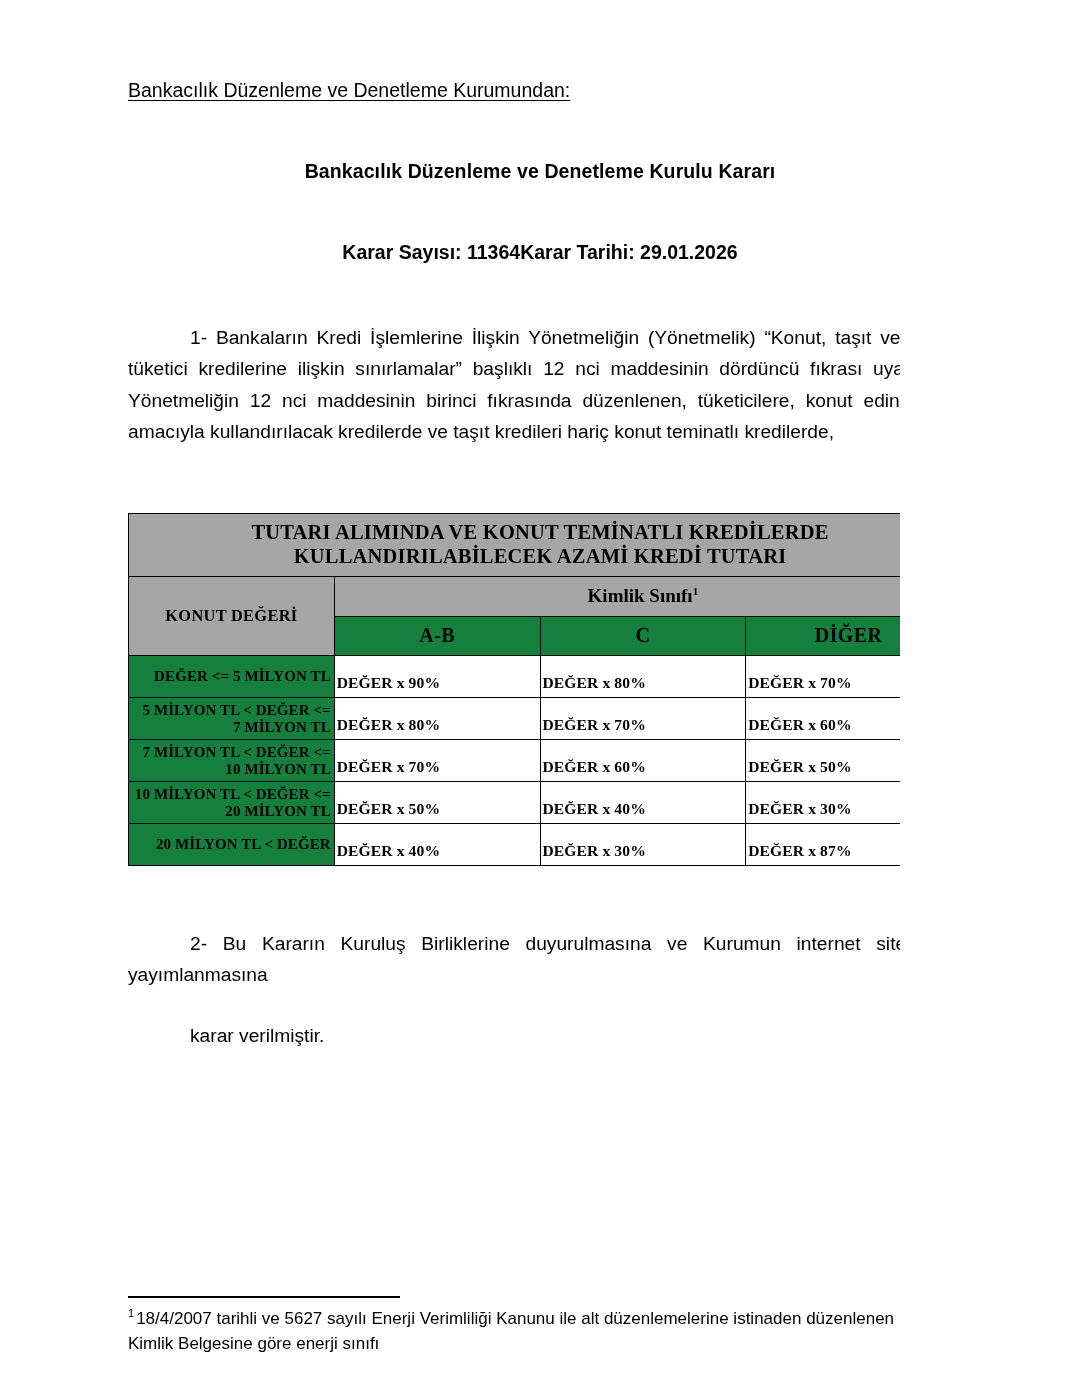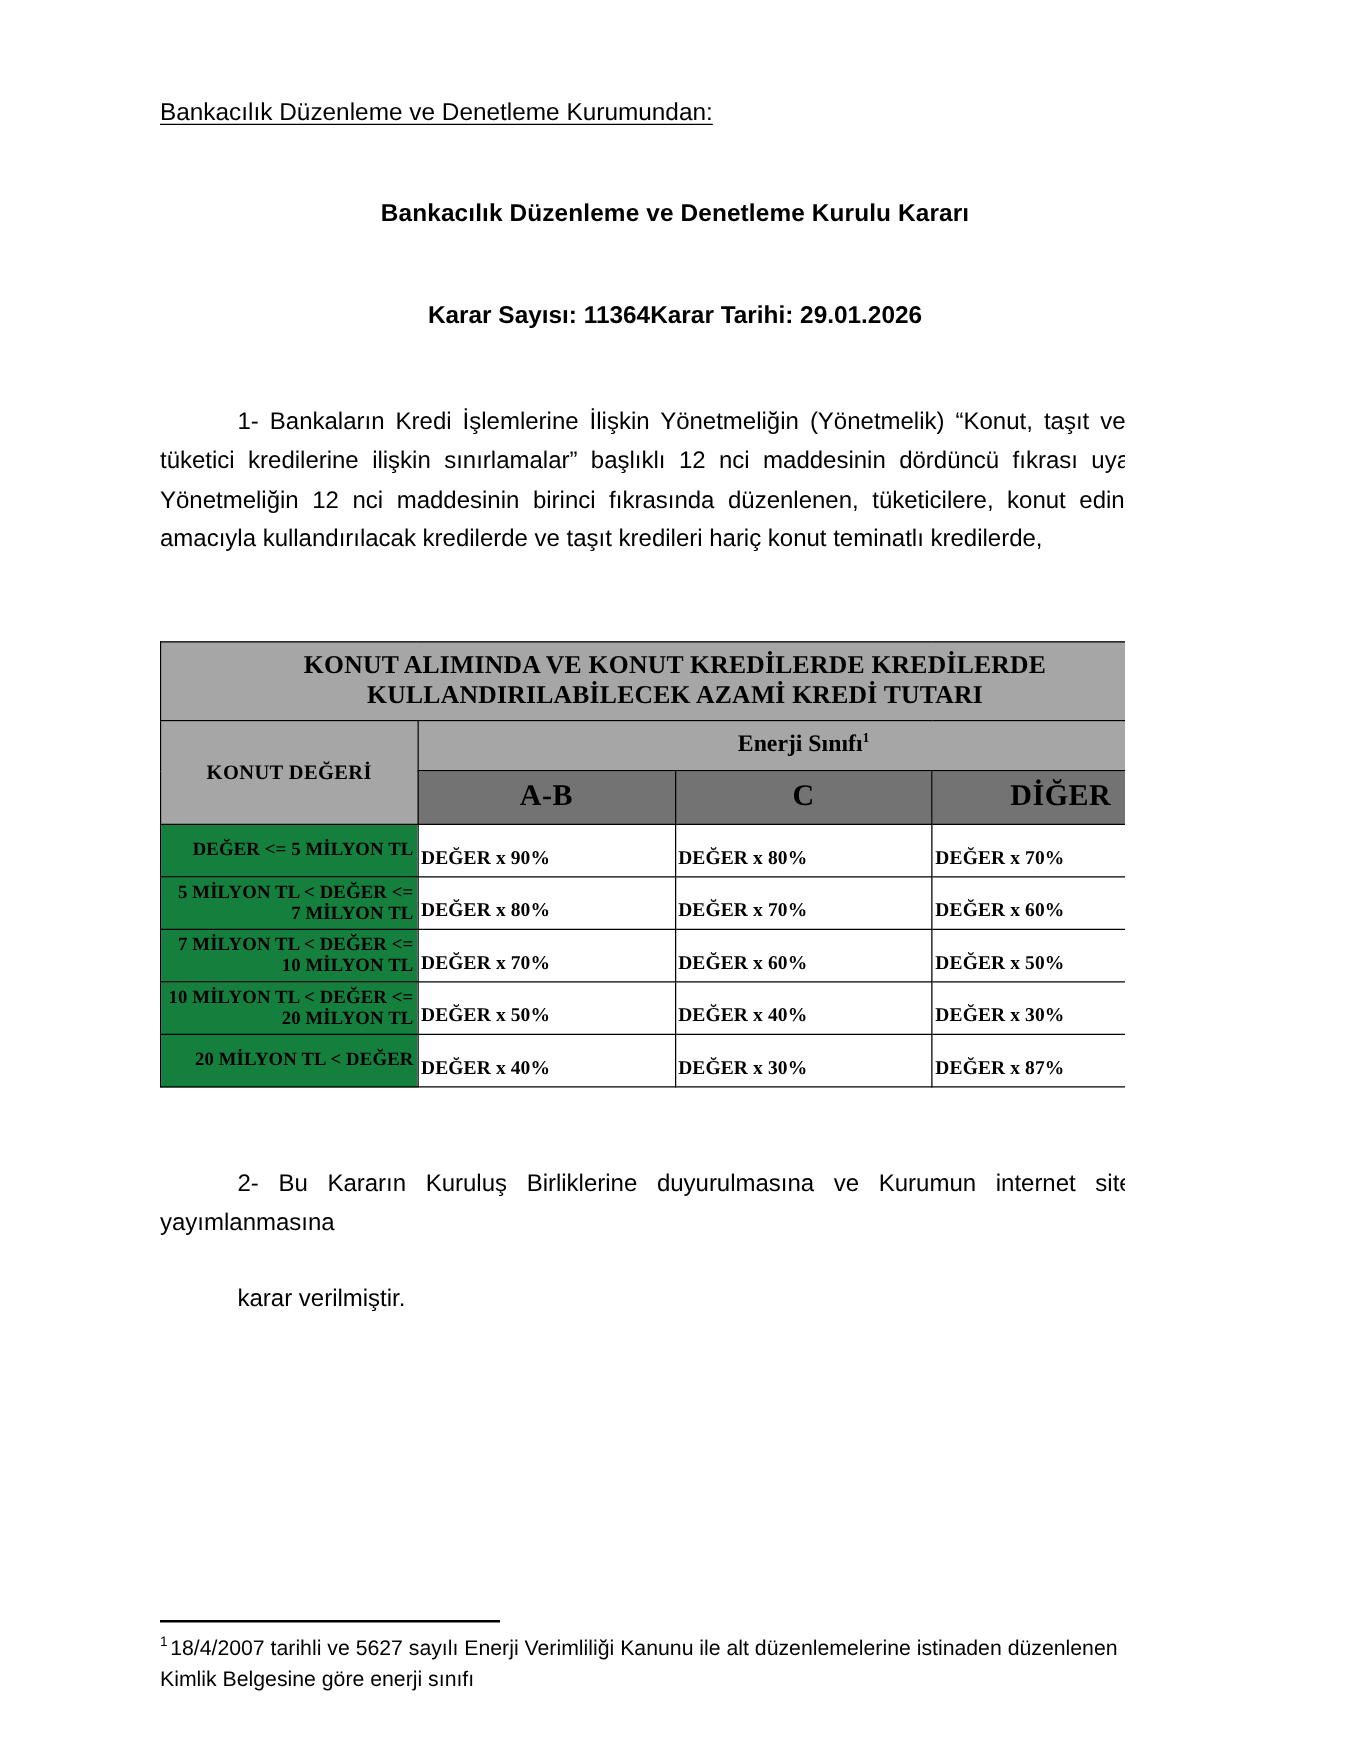--- a/index.html
+++ b/index.html
@@ -104,24 +104,24 @@
     vertical-align: middle;
     font-size: 19px;
     padding: 8px 2px 9px 2px !important;
   }
   .t-enerji sup {
     font-size: 11px;
     vertical-align: super;
     line-height: 0;
   }
   .t-class {
-    background: #737373;
-    text-align: center;
-    vertical-align: middle;
-    font-size: 24px;
+    background: #15803d;
+    text-align: center;
+    vertical-align: middle;
+    font-size: 20px;
     padding: 7px 2px 8px 2px !important;
     letter-spacing: 0.4px;
   }
   .t-rowlabel {
     background: #15803d;
     text-align: right;
     vertical-align: middle;
     font-size: 15px;
     letter-spacing: 0.1px;
     height: 36px;
@@ -181,28 +181,28 @@
 
     <div class="gap-2"></div>
     <p class="para">1- Bankaların Kredi İşlemlerine İlişkin Yönetmeliğin (Yönetmelik) “Konut, taşıt ve diğer tüketici kredilerine ilişkin sınırlamalar” başlıklı 12 nci maddesinin dördüncü fıkrası uyarınca, Yönetmeliğin 12 nci maddesinin birinci fıkrasında düzenlenen, tüketicilere, konut edinmeleri amacıyla kullandırılacak kredilerde ve taşıt kredileri hariç konut teminatlı kredilerde,</p>
 
     <div class="gap-3"></div>
 
     <table class="credit-table">
       <tbody>
         <tr>
           <td class="t-title" colspan="4">
-            <div>KONUT ALIMINDA VE KONUT KREDİLERDE KREDİLERDE</div>
+            <div>TUTARI ALIMINDA VE KONUT TEMİNATLI KREDİLERDE</div>
             <div>KULLANDIRILABİLECEK AZAMİ KREDİ TUTARI</div>
           </td>
         </tr>
         <tr>
           <td class="t-konut-deger" rowspan="2" style="width:350px;">KONUT DEĞERİ</td>
           <td class="t-enerji" colspan="3">
-            <span>Enerji Sınıfı</span><sup>1</sup>
+            <span>Kimlik Sınıfı</span><sup>1</sup>
           </td>
         </tr>
         <tr>
           <td class="t-class" style="width:158px;">A-B</td>
           <td class="t-class" style="width:158px;">C</td>
           <td class="t-class" style="width:158px;">DİĞER</td>
         </tr>
 
         <tr>
           <td class="t-rowlabel">DEĞER &lt;= 5 MİLYON TL</td>

